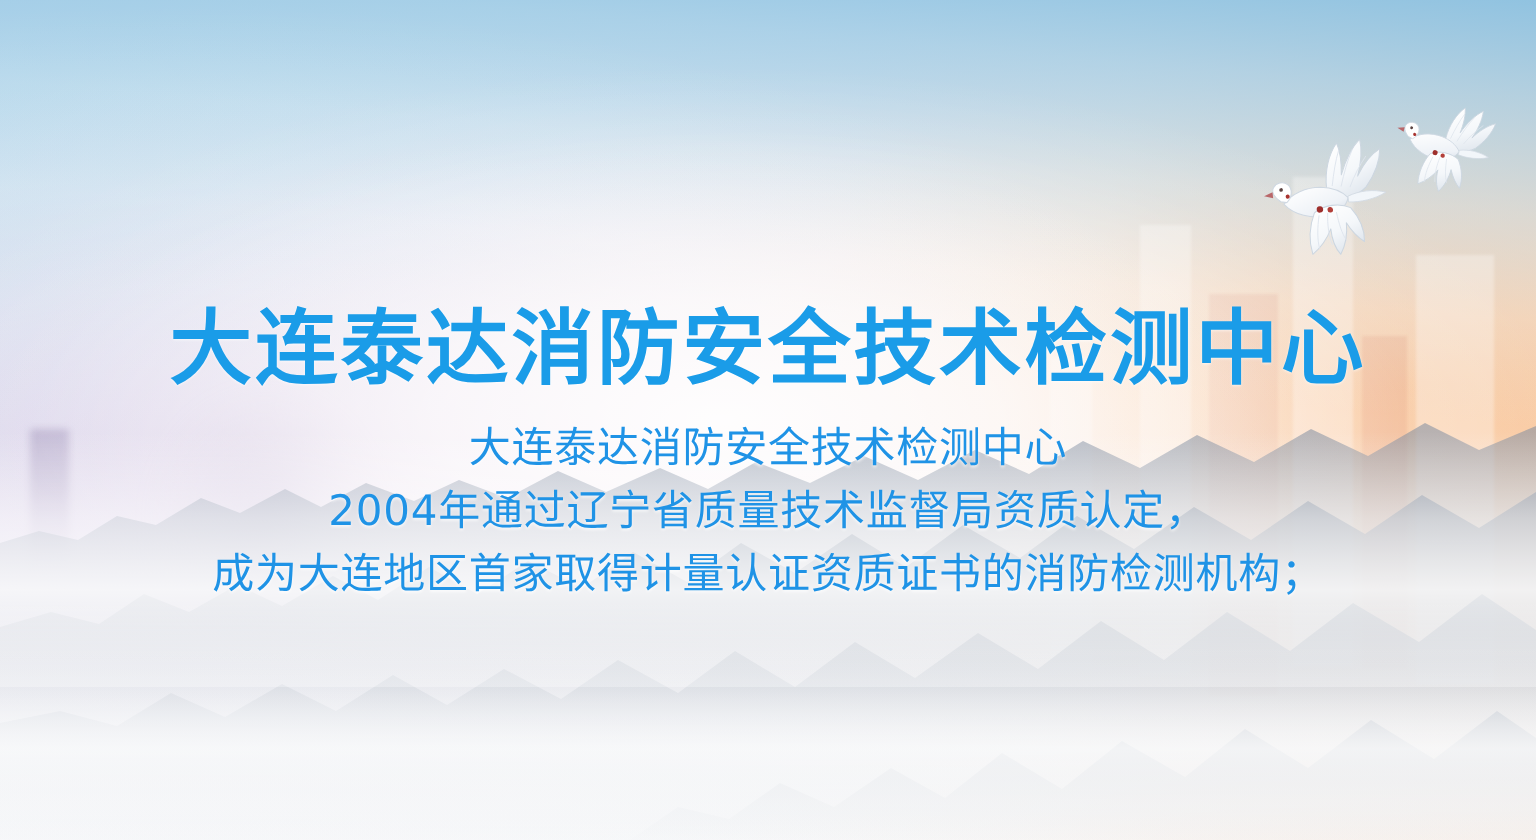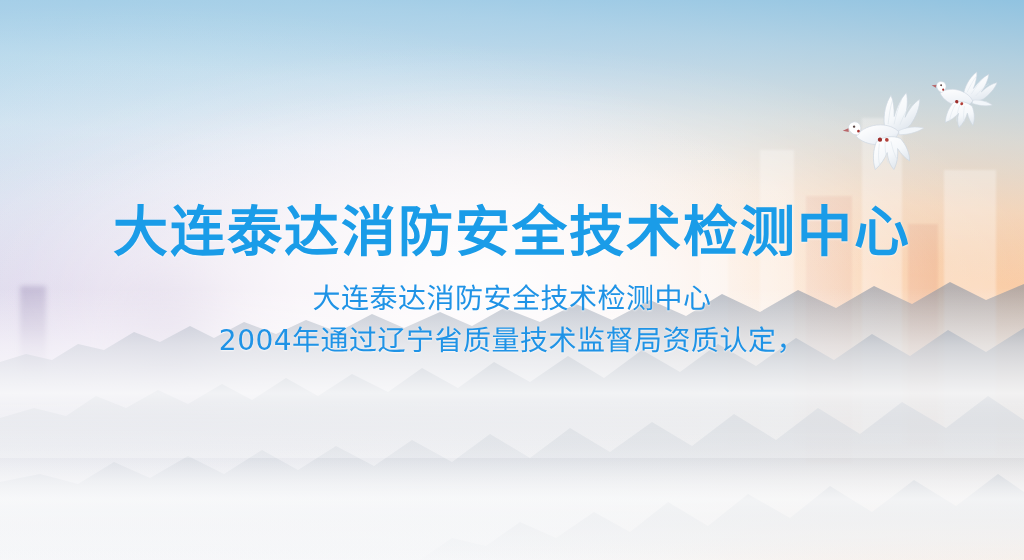--- a/index.html
+++ b/index.html
@@ -344,15 +344,16 @@
   <circle cx="31" cy="37" r="1.4" fill="#a8332f"></circle>
 </svg>
       </div>
     </div>
 
   <h1 id="headline" style="color: rgb(26, 156, 232);">大连泰达消防安全技术检测中心</h1>
 
   <div id="body-lines">
       <div class="body-line" style="color: rgb(31, 147, 230);">大连泰达消防安全技术检测中心</div>
       <div class="body-line" style="color: rgb(31, 147, 230);">2004年通过辽宁省质量技术监督局资质认定，</div>
+      <div class="body-line" style="color: rgb(31, 147, 230);">成为大连地区首家取得计量认证资质证书的消防检测机构；</div>
     </div>
 
 </div>
 
 </body></html>

